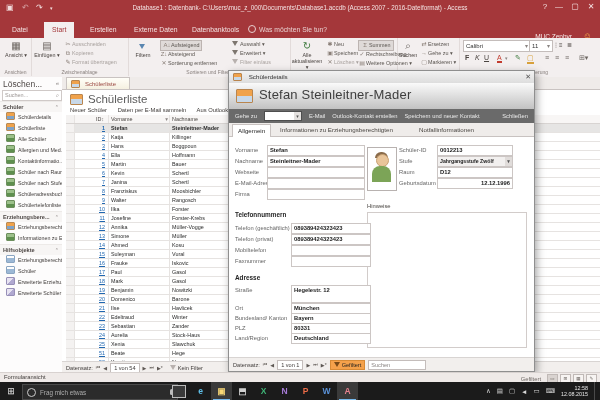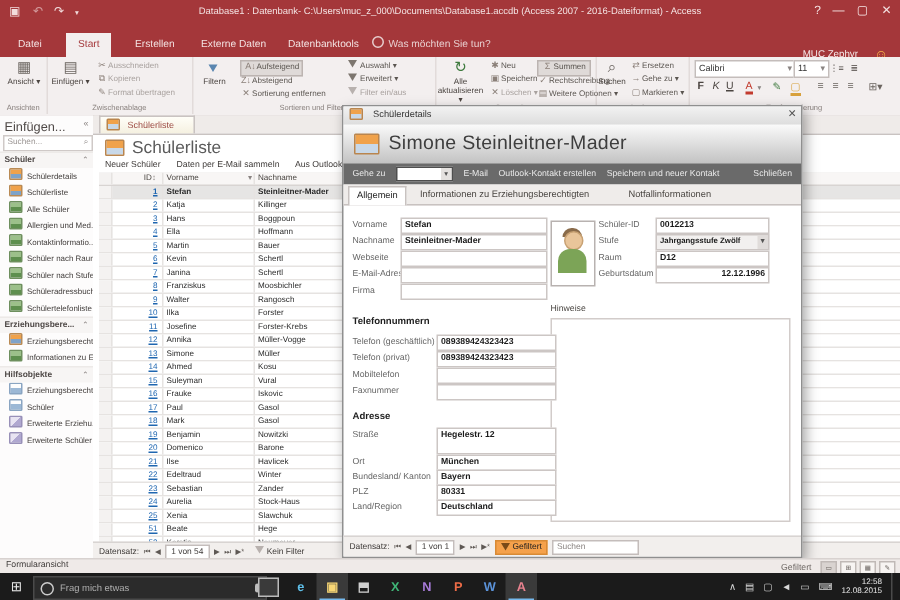--- a/index.html
+++ b/index.html
@@ -194,21 +194,21 @@
     <span class="fmt" style="left:68px;top:16px;color:#D8A13C;border-bottom:2px solid #D8A13C;">▢</span>
     <span class="fmt" style="left:86px;top:16px;color:#6B6560;">≡</span>
     <span class="fmt" style="left:96px;top:16px;color:#6B6560;">≡</span>
     <span class="fmt" style="left:106px;top:16px;color:#6B6560;">≡</span>
     <span class="fmt" style="left:120px;top:16px;color:#6B6560;">⊞▾</span>
     <div class="glabel">Textformatierung</div>
   </div>
 </div>
 
 <div class="abs" id="navpane">
-  <div id="navtitle">Einfügen...</div>
+  <div id="navtitle">Löschen...</div>
   <div id="navpin">«</div>
   <div id="navsearch"><span>Suchen...</span><span class="mag">⌕</span></div>
   <div style="position:absolute;left:0;top:24px;right:0;bottom:0;" id="nav-groups">
       <div class="ngroup-h"><span>Schüler</span><span class="caret">⌃</span></div>
       <div class="nitem"><span class="nico form"></span>Schülerdetails</div>
       <div class="nitem"><span class="nico form"></span>Schülerliste</div>
       <div class="nitem"><span class="nico report"></span>Alle Schüler</div>
       <div class="nitem"><span class="nico report"></span>Allergien und Med...</div>
       <div class="nitem"><span class="nico report"></span>Kontaktinformatio...</div>
       <div class="nitem"><span class="nico report"></span>Schüler nach Raum</div>
@@ -420,21 +420,21 @@
     </div>
   </div>
 </div>
 
 <div class="abs" id="dialog">
   <div id="dlg-titlebar"><span class="formico" style="width:7px;height:6px;"></span> <span>Schülerdetails</span>
     <span id="dlg-close">✕</span>
   </div>
   <div id="dlg-header">
     <span class="formico"></span>
-    <div id="dlg-name">Simone Steinleitner-Mader</div>
+    <div id="dlg-name">Stefan Steinleitner-Mader</div>
   </div>
   <div id="dlg-toolbar">
     <span>Gehe zu</span>
     <span id="goto-combo">
         <span class="dd">▾</span>
       </span>
     <span>E-Mail</span>
     <span>Outlook-Kontakt erstellen</span>
     <span>Speichern und neuer Kontakt</span>
     <span class="spacer"></span>

